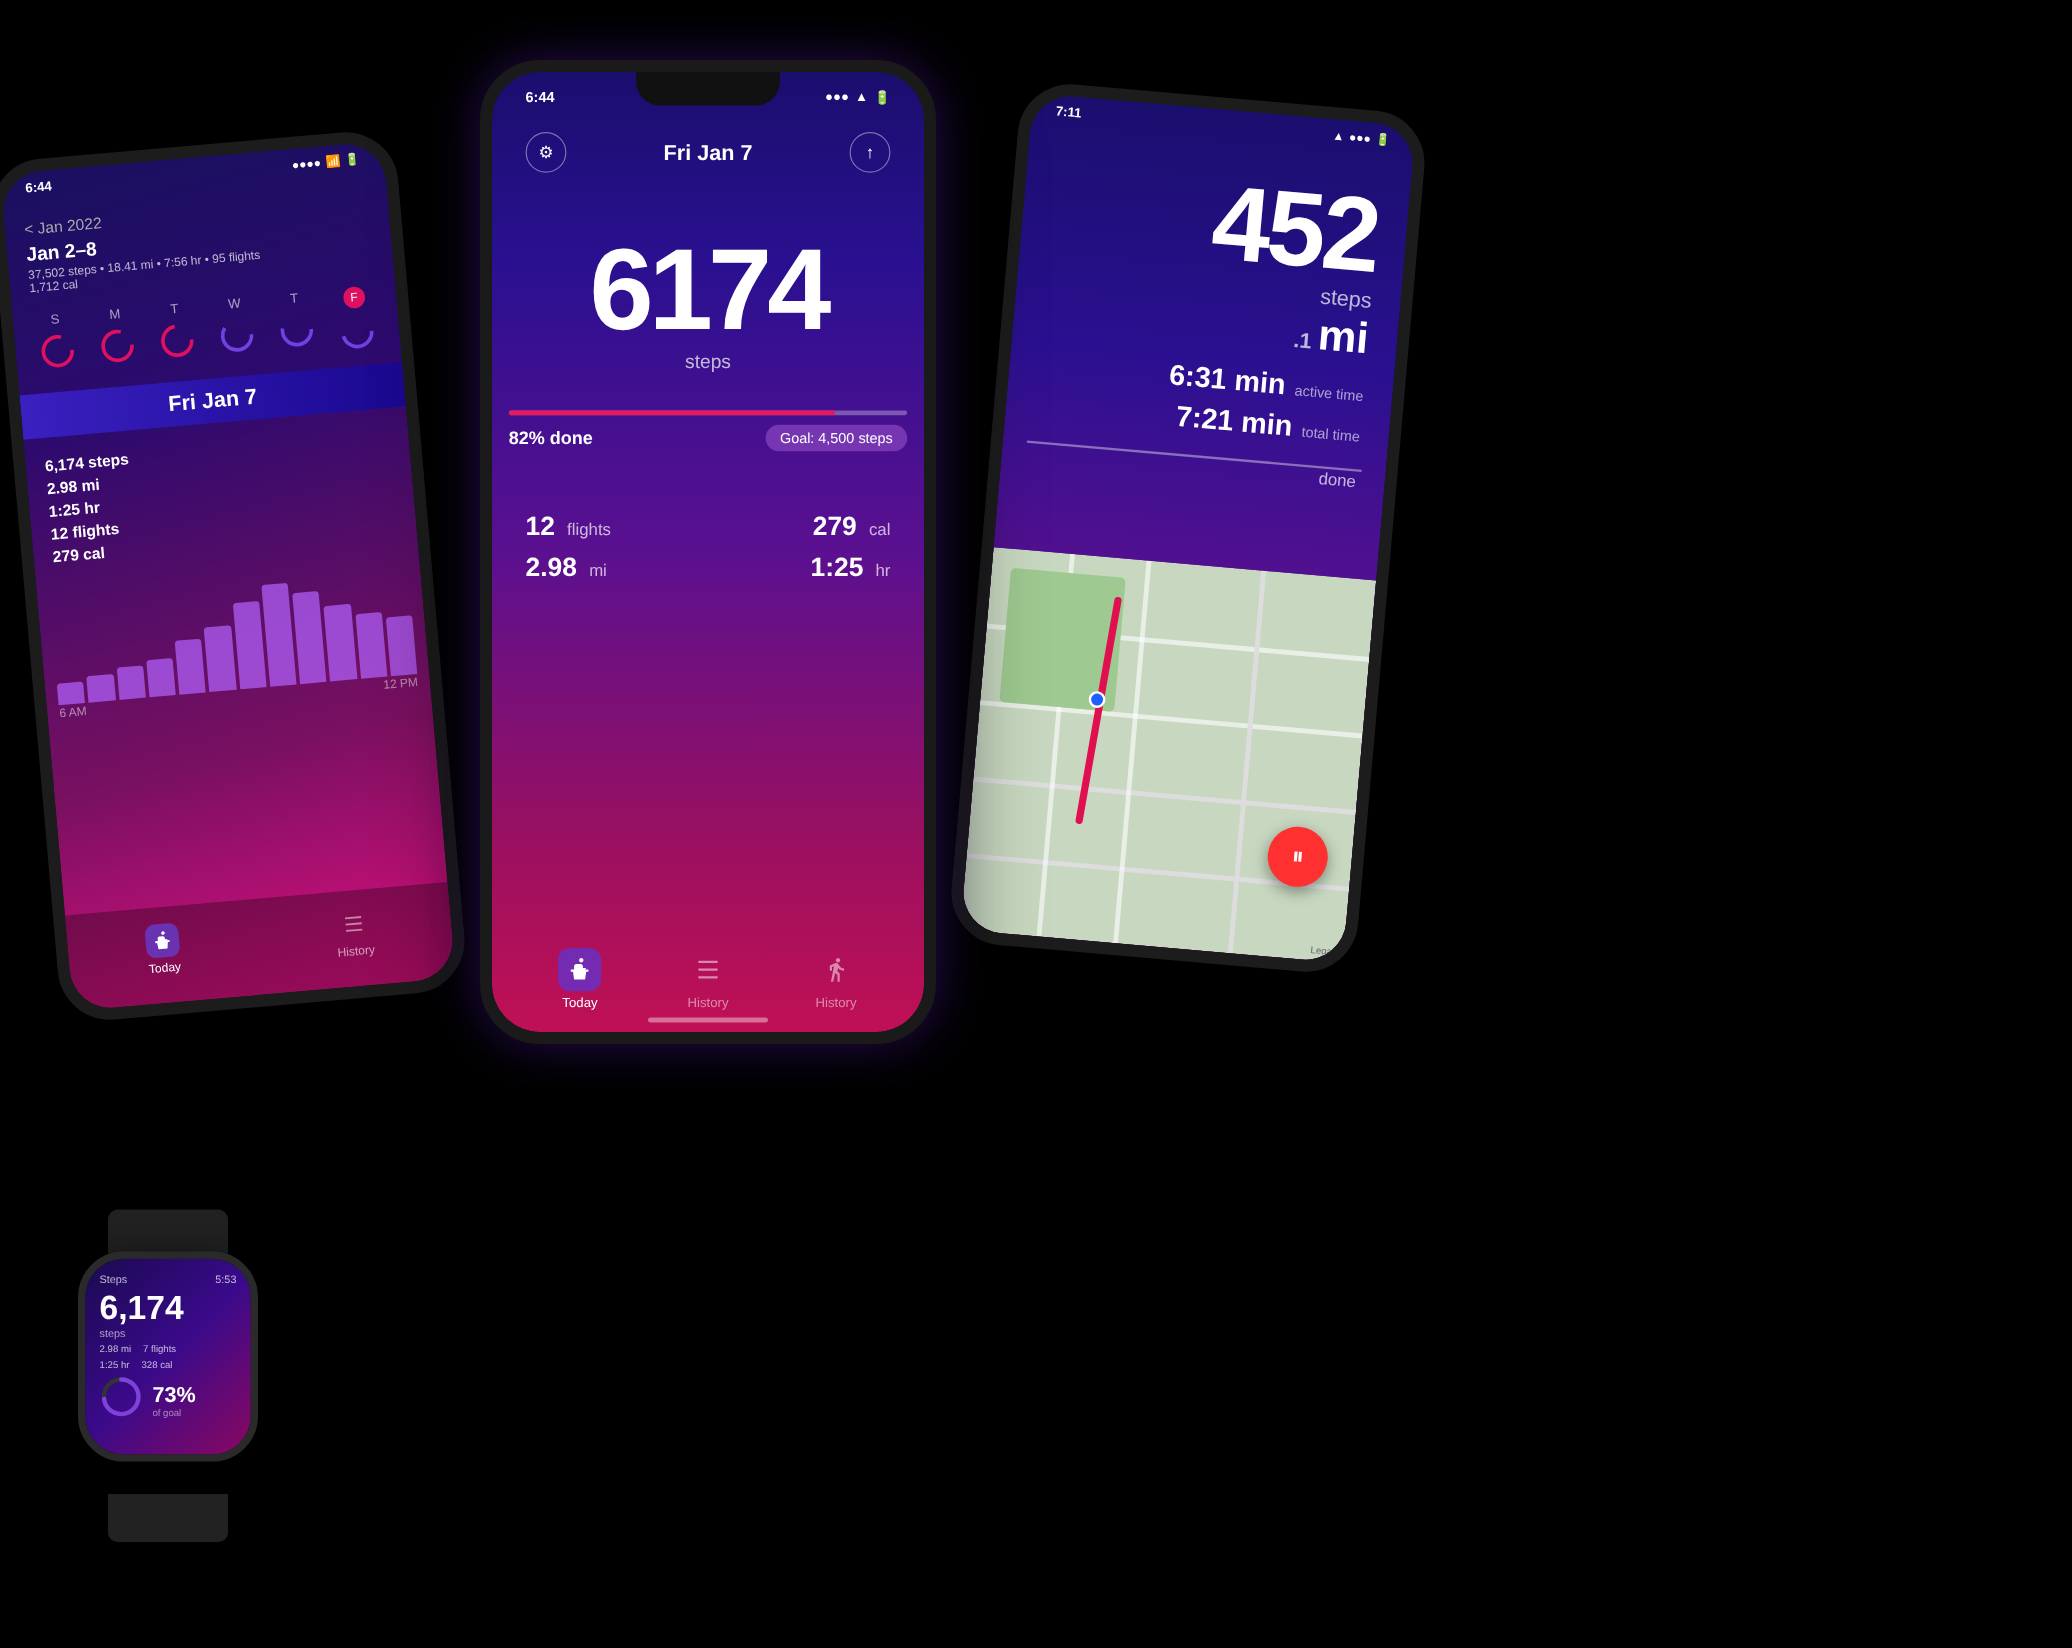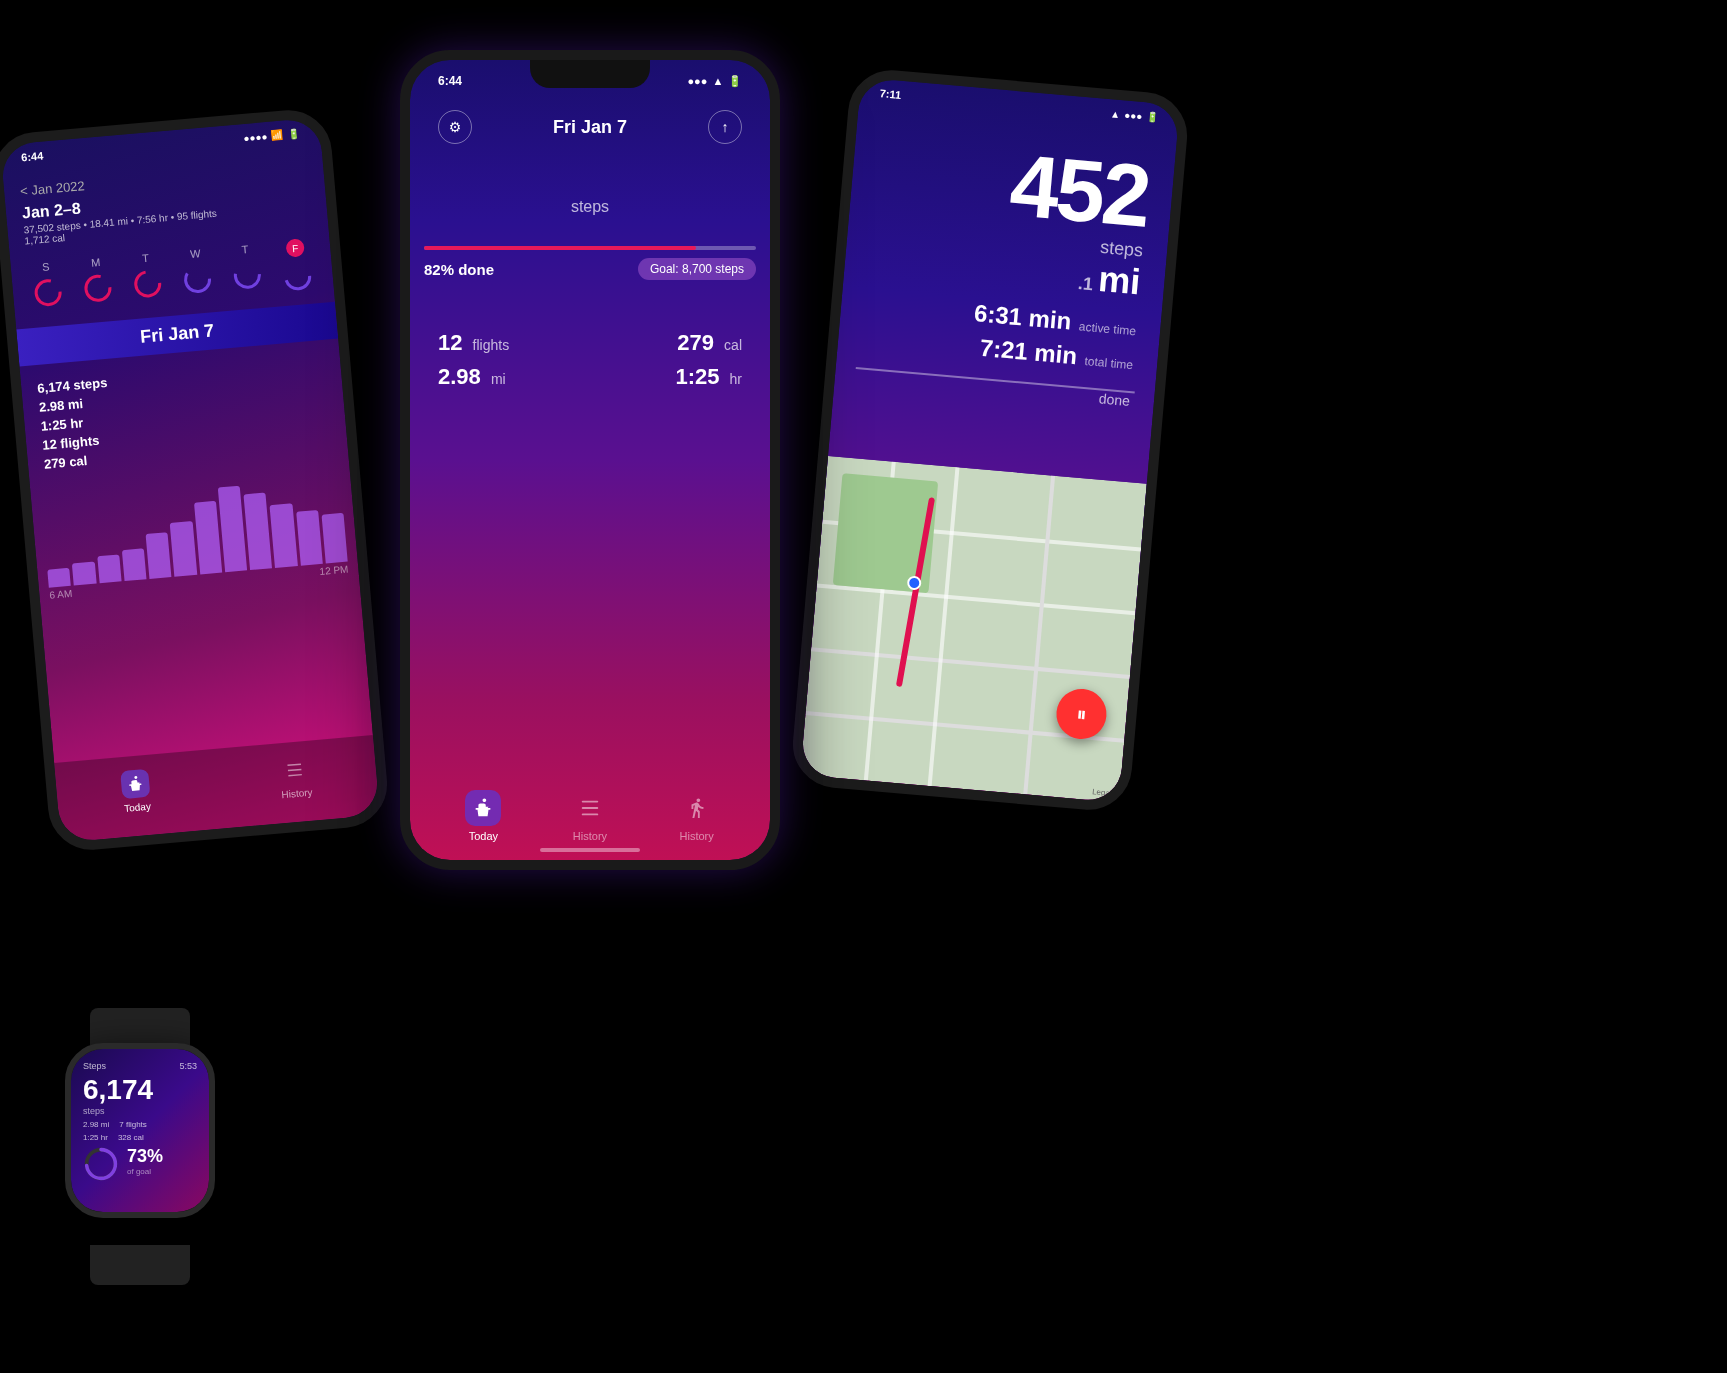--- a/index.html
+++ b/index.html
@@ -622,21 +622,21 @@
     .watch-stats-row {
       display: flex;
       gap: 10px;
       color: rgba(255,255,255,0.7);
       font-size: 8px;
       margin: 4px 0;
     }
 
     .watch-ring-row {
       display: flex;
-      align-items: flex-start;
+      align-items: flex-end;
       gap: 8px;
       margin: 4px 0;
     }
 
     .watch-ring-small {
       width: 36px;
       height: 36px;
     }
 
     .watch-pct {
@@ -791,30 +791,31 @@
       </div>
     </div>
 
     <div class="center-header-nav">
       <div class="icon-circle">⚙</div>
       <div class="center-date">Fri Jan 7</div>
       <div class="icon-circle">↑</div>
     </div>
 
     <div class="center-steps">
+      <div class="steps-number">6174</div>
       <div class="steps-label">steps</div>
     </div>
 
     <div class="progress-section">
       <div class="progress-bar-bg">
         <div class="progress-bar-fill"></div>
       </div>
       <div class="progress-info">
         <span class="progress-pct">82% done</span>
-        <span class="goal-badge">Goal: 8,700 steps</span>
+        <span class="goal-badge">Goal: 4,500 steps</span>
       </div>
     </div>
 
     <div class="center-metrics">
       <div class="metric-item">
         <span class="metric-value">12 <span class="metric-unit">flights</span></span>
       </div>
       <div class="metric-item" style="text-align:right;">
         <span class="metric-value">279 <span class="metric-unit">cal</span></span>
       </div>

